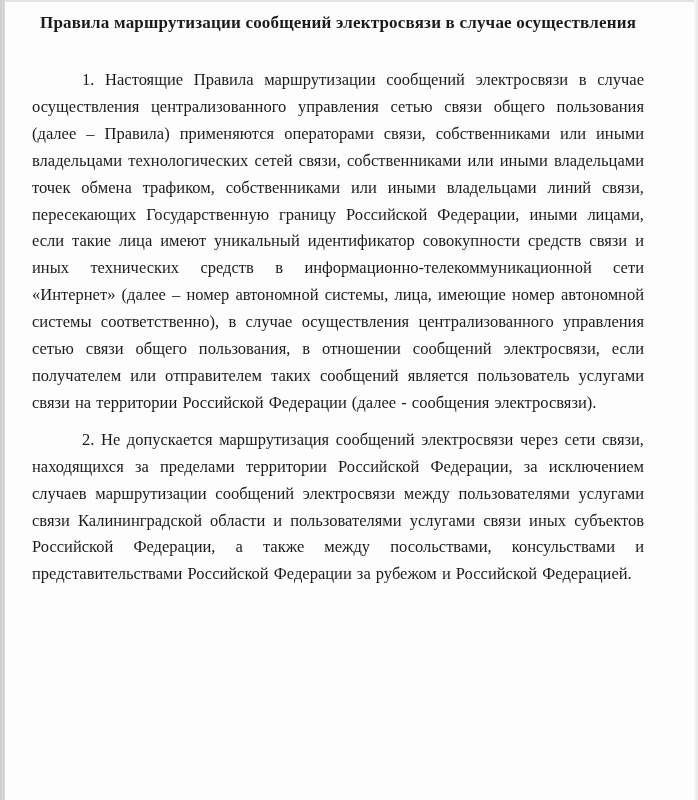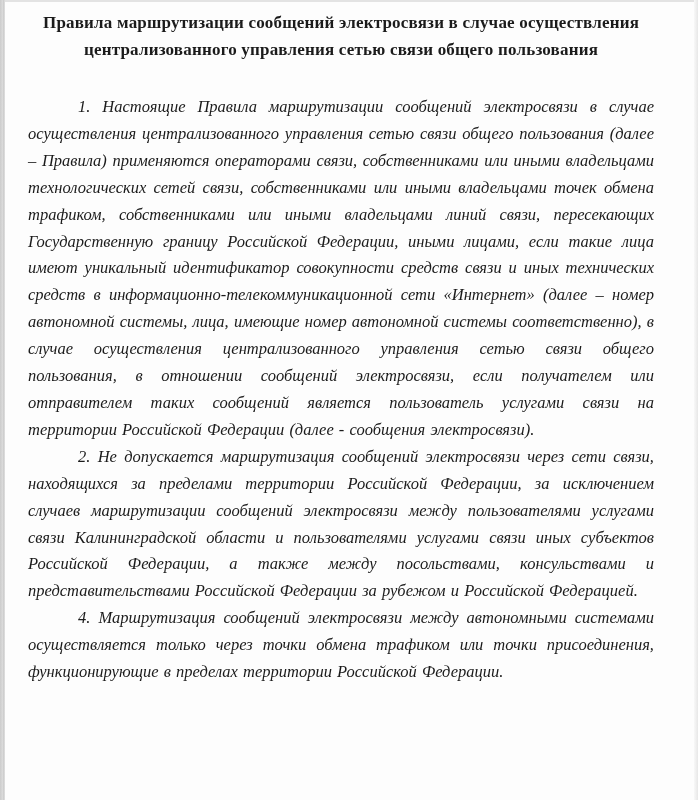--- a/index.html
+++ b/index.html
@@ -32,52 +32,49 @@
     top: 0; left: 0; right: 0;
     height: 2px;
     background: #e3e3e3;
   }
   .document {
     position: absolute;
     left: 0;
     top: 0;
     box-sizing: border-box;
     width: 698px;
-    padding: 9px 44px 0 28px;
+    padding: 9px 44px 0 22px;
   }
   .doc-title {
     font-weight: bold;
     font-size: 17px;
     line-height: 27px;
     text-align: center;
     letter-spacing: 0.2px;
   }
   .doc-body {
     margin-top: 31px;
     font-size: 16.5px;
     line-height: 26.9px;
     text-align: justify;
   }
   .para {
-    margin: 0;
+    margin: 10px;
     text-indent: 50px;
     word-spacing: 1px;
-    font-style: italic;
   }
 </style>
 </head>
 <body>
 
 <div class="edge-top"></div>
 <div class="edge-left"></div>
 <div class="edge-right"></div>
 
 <div class="document">
   <div class="doc-title">
     <div>Правила маршрутизации сообщений электросвязи в случае осуществления</div>
-    <div>централизованного управления сетью связи общего пользования</div>
   </div>
   <div class="doc-body">
     <p class="para">1. Настоящие Правила маршрутизации сообщений электросвязи в случае осуществления централизованного управления сетью связи общего пользования (далее – Правила) применяются операторами связи, собственниками или иными владельцами технологических сетей связи, собственниками или иными владельцами точек обмена трафиком, собственниками или иными владельцами линий связи, пересекающих Государственную границу Российской Федерации, иными лицами, если такие лица имеют уникальный идентификатор совокупности средств связи и иных технических средств в информационно-телекоммуникационной сети «Интернет» (далее – номер автономной системы, лица, имеющие номер автономной системы соответственно), в случае осуществления централизованного управления сетью связи общего пользования, в отношении сообщений электросвязи, если получателем или отправителем таких сообщений является пользователь услугами связи на территории Российской Федерации (далее - сообщения электросвязи).</p>
     <p class="para">2. Не допускается маршрутизация сообщений электросвязи через сети связи, находящихся за пределами территории Российской Федерации, за исключением случаев маршрутизации сообщений электросвязи между пользователями услугами связи Калининградской области и пользователями услугами связи иных субъектов Российской Федерации, а также между посольствами, консульствами и представительствами Российской Федерации за рубежом и Российской Федерацией.</p>
-    <p class="para">4. Маршрутизация сообщений электросвязи между автономными системами осуществляется только через точки обмена трафиком или точки присоединения, функционирующие в пределах территории Российской Федерации.</p>
   </div>
 </div>
 
 </body></html>

